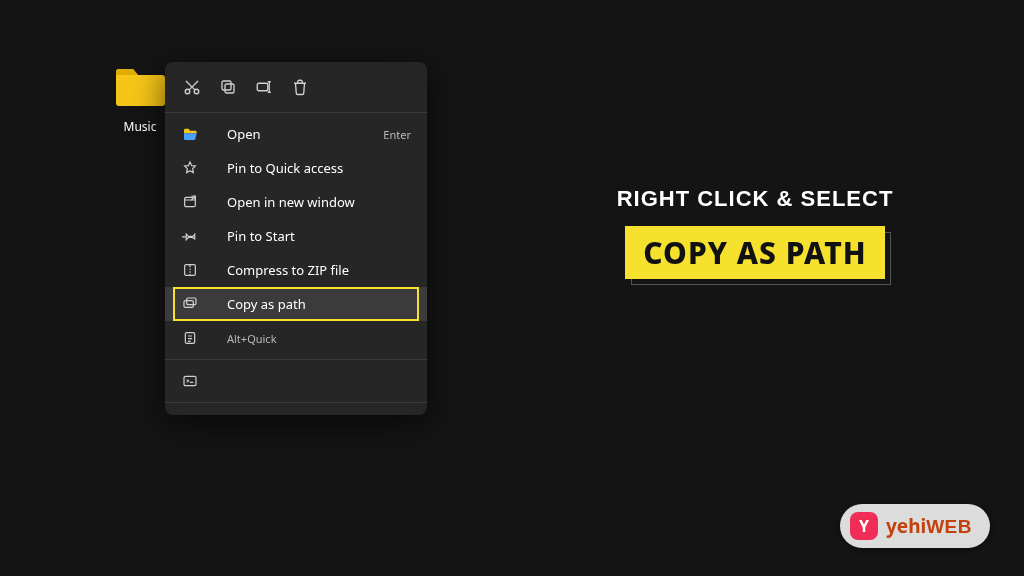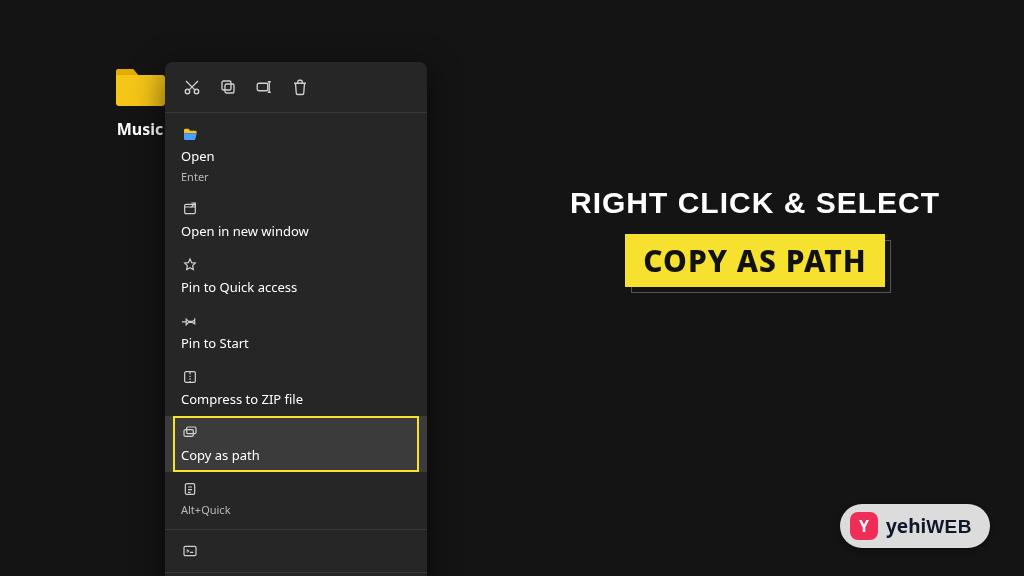--- a/index.html
+++ b/index.html
@@ -13,55 +13,55 @@
     --red:#ef2d56;
   }
   *{box-sizing:border-box;margin:0;padding:0;font-family:"Segoe UI",system-ui,sans-serif;}
   body{background:var(--bg);width:1024px;height:576px;overflow:hidden;position:relative;}
 
   
   .folder-block{
     position:absolute;left:95px;top:62px;width:90px;text-align:center;
   }
   .folder-icon{width:56px;height:48px;margin:0 auto 8px;}
-  .folder-label{color:var(--text);font-size:16px;font-weight:bold;}
+  .folder-label{color:var(--text);font-size:12px;}
 
   
   .menu{
     position:absolute;left:165px;top:62px;width:262px;
     background:var(--menu);border-radius:8px;
     box-shadow:0 8px 32px rgba(0,0,0,.6);
     padding:6px 0 8px;color:var(--text);font-size:13px;
   }
   .menu-toolbar{
     display:flex;gap:14px;padding:8px 16px 10px;
   }
   .tb-btn{width:22px;height:22px;display:flex;align-items:center;justify-content:center;color:#d0d0d0;}
   .tb-btn svg{width:18px;height:18px;}
   .menu hr{border:none;border-top:1px solid #3a3a3a;margin:4px 0;}
   .item{
-    display:flex;align-items:flex-start;gap:4px;
-    padding:8px 16px;position:relative;flex-direction:column;
+    display:flex;align-items:center;gap:28px;
+    padding:8px 16px;position:relative;
   }
   .item .icn{width:18px;height:18px;display:flex;align-items:center;justify-content:center;flex-shrink:0;color:#d0d0d0;}
   .item .icn svg{width:16px;height:16px;}
   .item .txt{flex:1;}
   .item .kbd{color:var(--muted);font-size:11px;}
   .highlight-frame{
     position:absolute;left:8px;right:8px;top:0;bottom:0;
     border:2px solid var(--accent);pointer-events:none;
   }
   .item.highlighted{background:var(--menu-hover);}
 
   
   .heading{
     position:absolute;left:540px;top:186px;width:430px;text-align:center;
   }
   .heading .line1{
-    color:var(--text);font-size:30px;font-weight:800;letter-spacing:1px;
+    color:var(--text);font-size:22px;font-weight:800;letter-spacing:1px;
     font-family:"Segoe UI",sans-serif;
   }
   .heading .line2-wrap{margin-top:14px;display:inline-block;position:relative;}
   .heading .line2-shadow{
     position:absolute;left:6px;top:6px;width:100%;height:100%;
     border:1px solid #555;
   }
   .heading .line2{
     position:relative;background:var(--accent);color:#111;
     font-size:30px;font-weight:800;letter-spacing:1px;
@@ -75,21 +75,21 @@
     display:flex;align-items:center;gap:8px;
     box-shadow:0 2px 6px rgba(0,0,0,.4);
   }
   .logo-badge{
     width:28px;height:28px;border-radius:8px;background:var(--red);
     display:flex;align-items:center;justify-content:center;
     color:#fff;font-size:16px;font-weight:700;
   }
   .logo-text{
     font-family:"Comic Sans MS","Segoe Script",cursive;
-    font-size:19px;font-weight:700;color:#0f172a;
+    font-size:19px;font-weight:700;color:#c2410c;
   }
   .logo-text .web{font-family:"Segoe UI",sans-serif;font-weight:800;letter-spacing:.5px;}
 </style>
 </head>
 <body>
 
 <div class="folder-block">
   <div class="folder-icon">
     <svg viewBox="0 0 56 48">
       <path d="M4 10c0-2 1-3 3-3h14l5 6h24c2 0 3 1 3 3v25c0 2-1 3-3 3H7c-2 0-3-1-3-3V10z" fill="#f5c518"></path>
@@ -135,34 +135,34 @@
           <path fill="#4aa0ff" d="M3 11h19l-2 8c0 1-1 2-2 2H5c-1 0-2-1-2-2v-8z"></path>
         </svg>
     </span>
     <span class="txt">Open</span>
     <span class="kbd">Enter</span>
   </div>
 
   <div class="item">
     <span class="icn">
       <svg viewBox="0 0 24 24" fill="none" stroke="currentColor" stroke-width="1.8">
+          <path d="M12 3l2.5 5.5L20 9l-4 4 1 6-5-3-5 3 1-6-4-4 5.5-.5L12 3z"></path>
+        </svg>
+    </span>
+    <span class="txt">Pin to Quick access</span>
+  </div>
+
+  <div class="item">
+    <span class="icn">
+      <svg viewBox="0 0 24 24" fill="none" stroke="currentColor" stroke-width="1.8">
           <rect x="4" y="5" width="16" height="14" rx="2"></rect>
           <path d="M4 9h16M14 3l6 0 0 6M20 3l-7 7"></path>
         </svg>
     </span>
     <span class="txt">Open in new window</span>
-  </div>
-
-  <div class="item">
-    <span class="icn">
-      <svg viewBox="0 0 24 24" fill="none" stroke="currentColor" stroke-width="1.8">
-          <path d="M12 3l2.5 5.5L20 9l-4 4 1 6-5-3-5 3 1-6-4-4 5.5-.5L12 3z"></path>
-        </svg>
-    </span>
-    <span class="txt">Pin to Quick access</span>
   </div>
 
   <div class="item">
     <span class="icn">
       <svg viewBox="0 0 24 24" fill="none" stroke="currentColor" stroke-width="1.8">
           <path d="M14 4l6 6-4 1-4 4 0 5-3-3-5 5 5-5-3-3 5 0 4-4 1-4z" transform="rotate(45 12 12)"></path>
         </svg>
     </span>
     <span class="txt">Pin to Start</span>
   </div>

